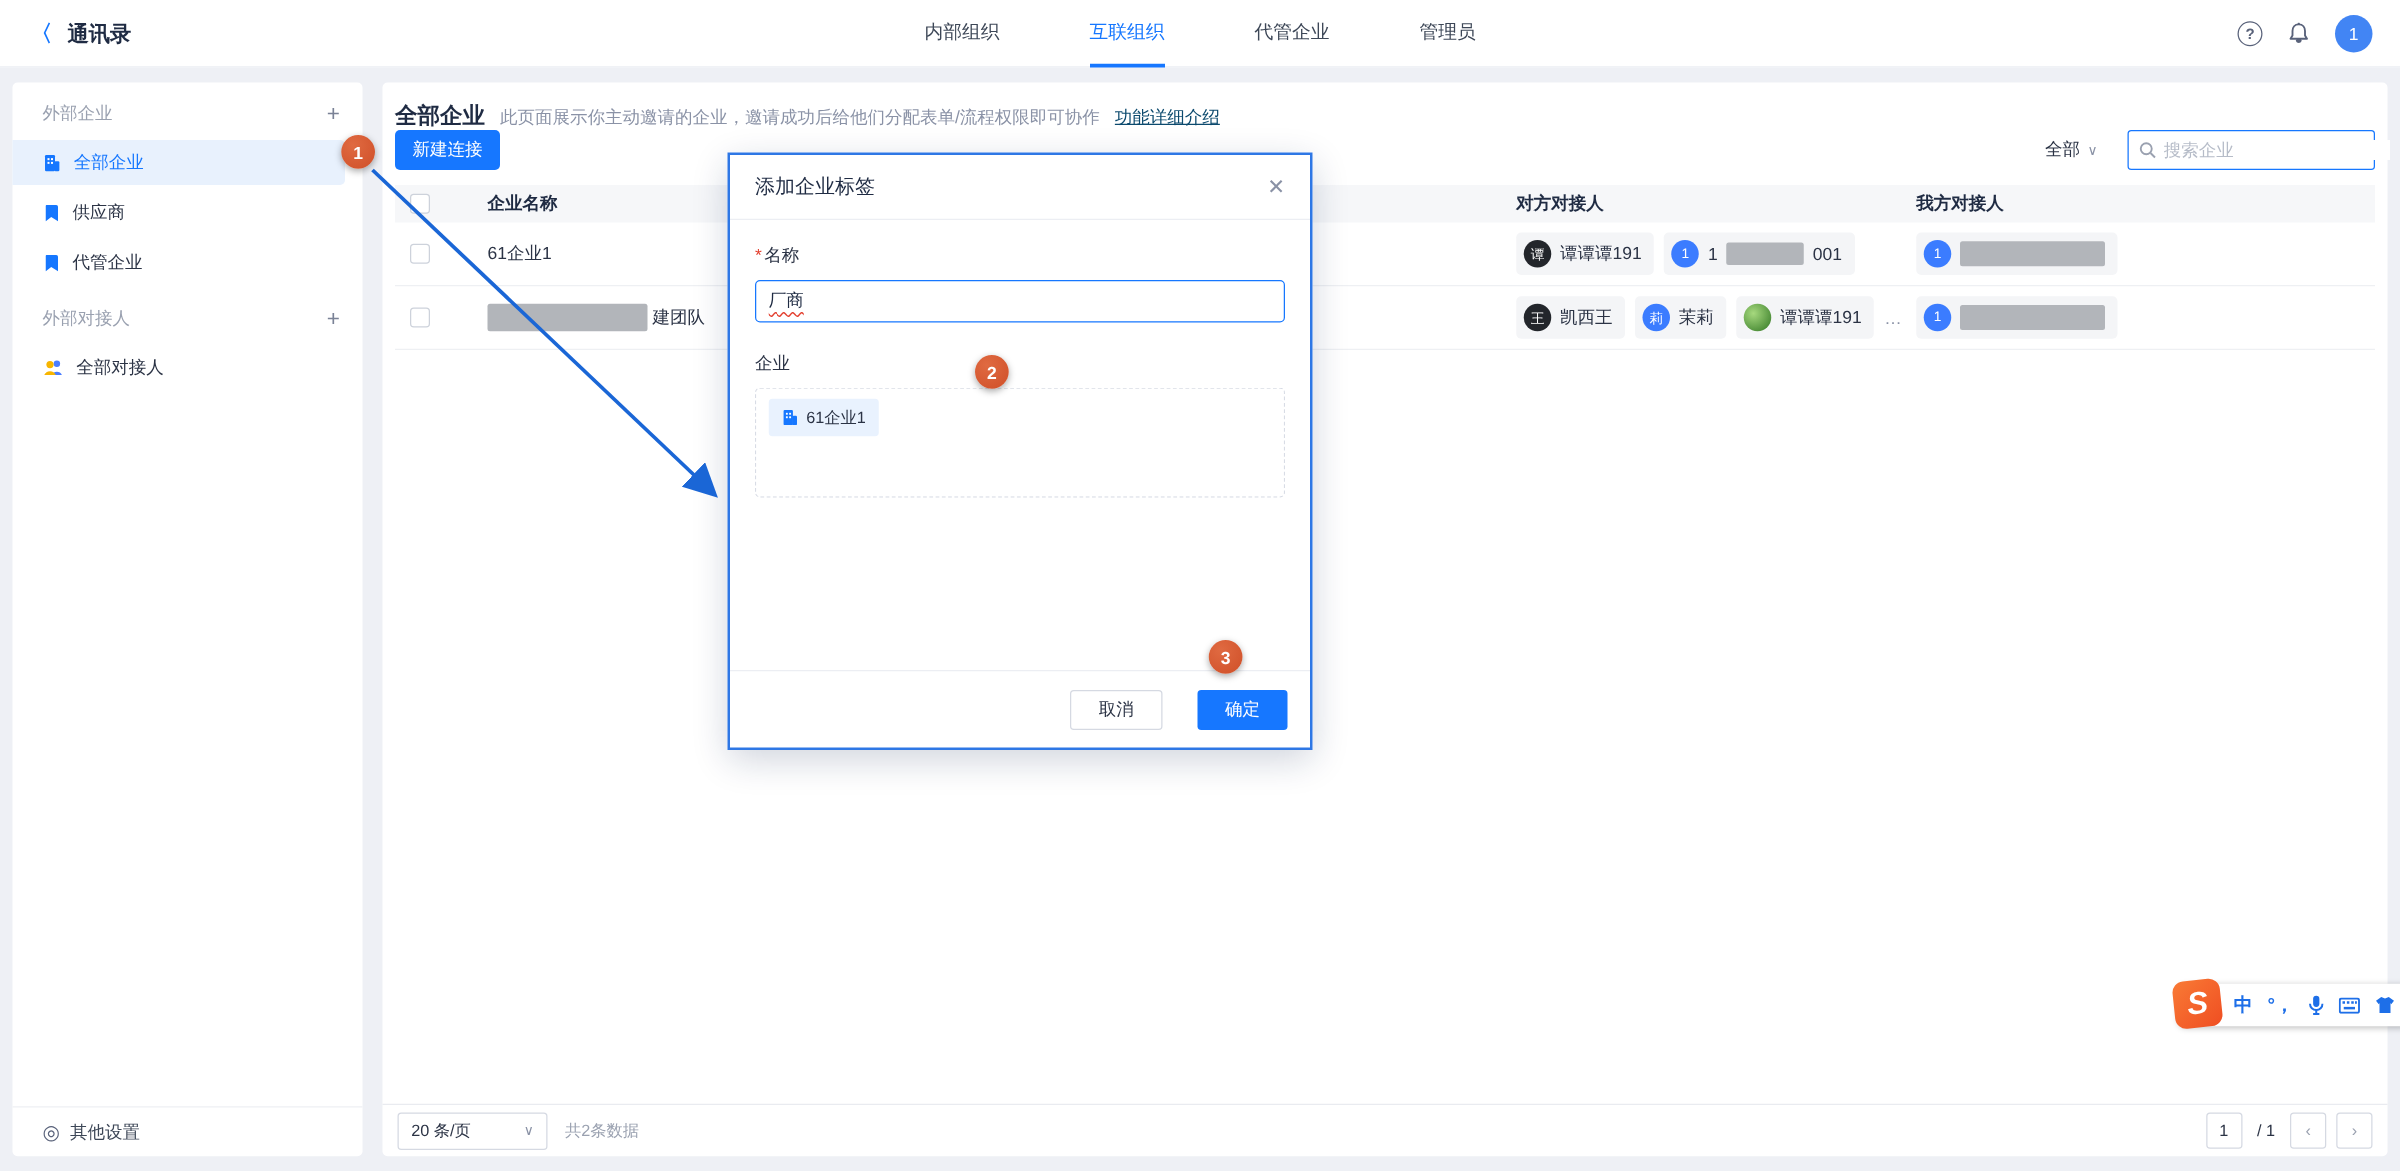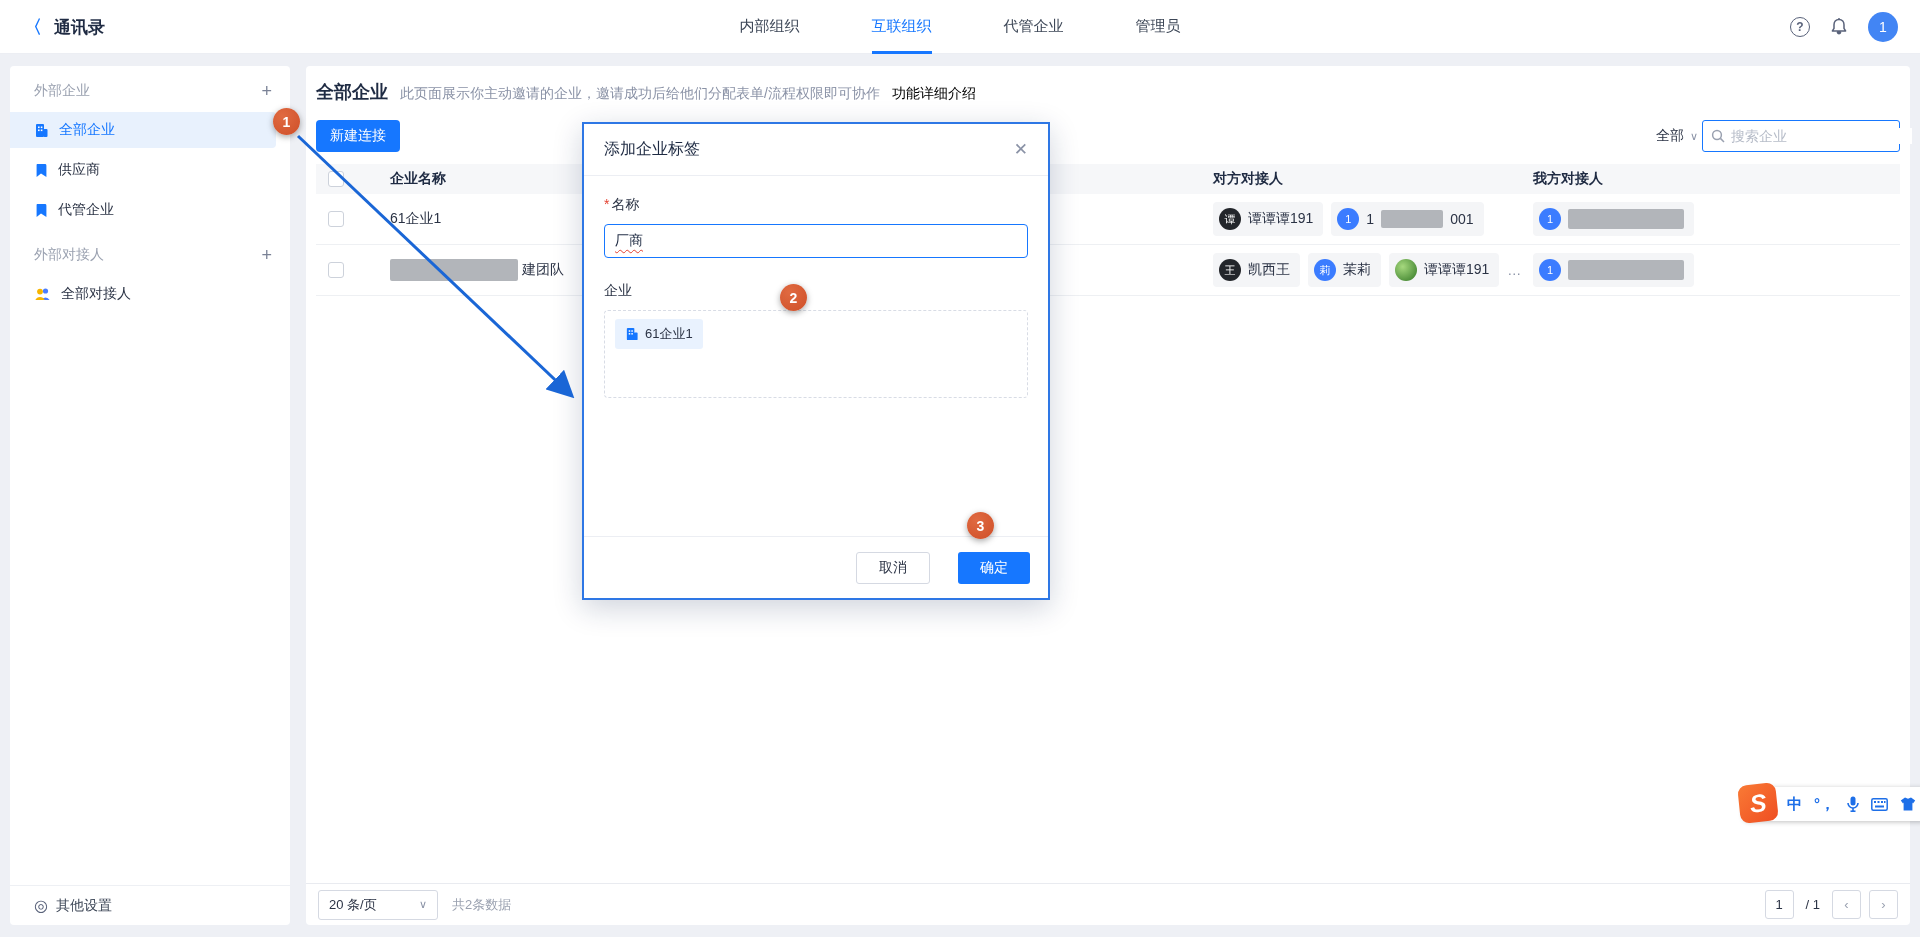--- a/index.html
+++ b/index.html
@@ -34,25 +34,25 @@
   .side-item.active { background:#e8f1fd; color:#1677ff; }
   .side-foot { margin-top:auto; border-top:1px solid #eef0f4; height:40px;
     display:flex; align-items:center; gap:8px; padding-left:24px; font-size:14px; color:#3d4757; cursor:pointer; }
   .target-ic { font-size:16px; color:#59627a; }
   
   .main { position:absolute; left:306px; top:66px; width:1604px; height:859px;
     background:#fff; border-radius:4px; padding:14px 10px 0 10px; }
   .page-head { display:flex; align-items:baseline; gap:12px; }
   .page-title { font-size:18px; font-weight:bold; color:#1f2b43; }
   .page-desc { font-size:14px; color:#8a92a6; }
-  .page-link { font-size:14px; color:#000000; cursor:pointer; }
-  .toolbar { margin-top:16px; display:flex; align-items:center; justify-content:space-between; }
+  .page-link { font-size:14px; color:#0c4a6e; cursor:pointer;text-decoration:underline; }
+  .toolbar { display:flex; align-items:center; justify-content:space-between; }
   .btn-primary { background:#1677ff; color:#fff; font-size:14px; height:32px;
     padding:0 14px; border:none; border-radius:4px; cursor:pointer; }
-  .tools-right { display:flex; align-items:center; gap:4px; }
+  .tools-right { display:flex; align-items:center; gap:24px; }
   .filter { display:flex; align-items:center; gap:6px; font-size:14px; color:#2b3345; cursor:pointer; }
   .chev { color:#8a92a6; font-size:11px; }
   .search-box { width:198px; height:32px; border:1px solid #1677ff; border-radius:3px;
     display:flex; align-items:center; gap:6px; padding:0 8px; background:#fff; }
   .search-box input { border:none; outline:none; flex:1; font-size:14px; color:#2b3345;
     font-family:"Liberation Sans", sans-serif; }
   .search-box input::placeholder { color:#b6bcc8; }
   
   .thead { margin-top:12px; display:flex; align-items:center; height:30px;
     background:#f6f7f9; font-weight:bold; color:#1f2b43; font-size:14px;text-align:center; }

